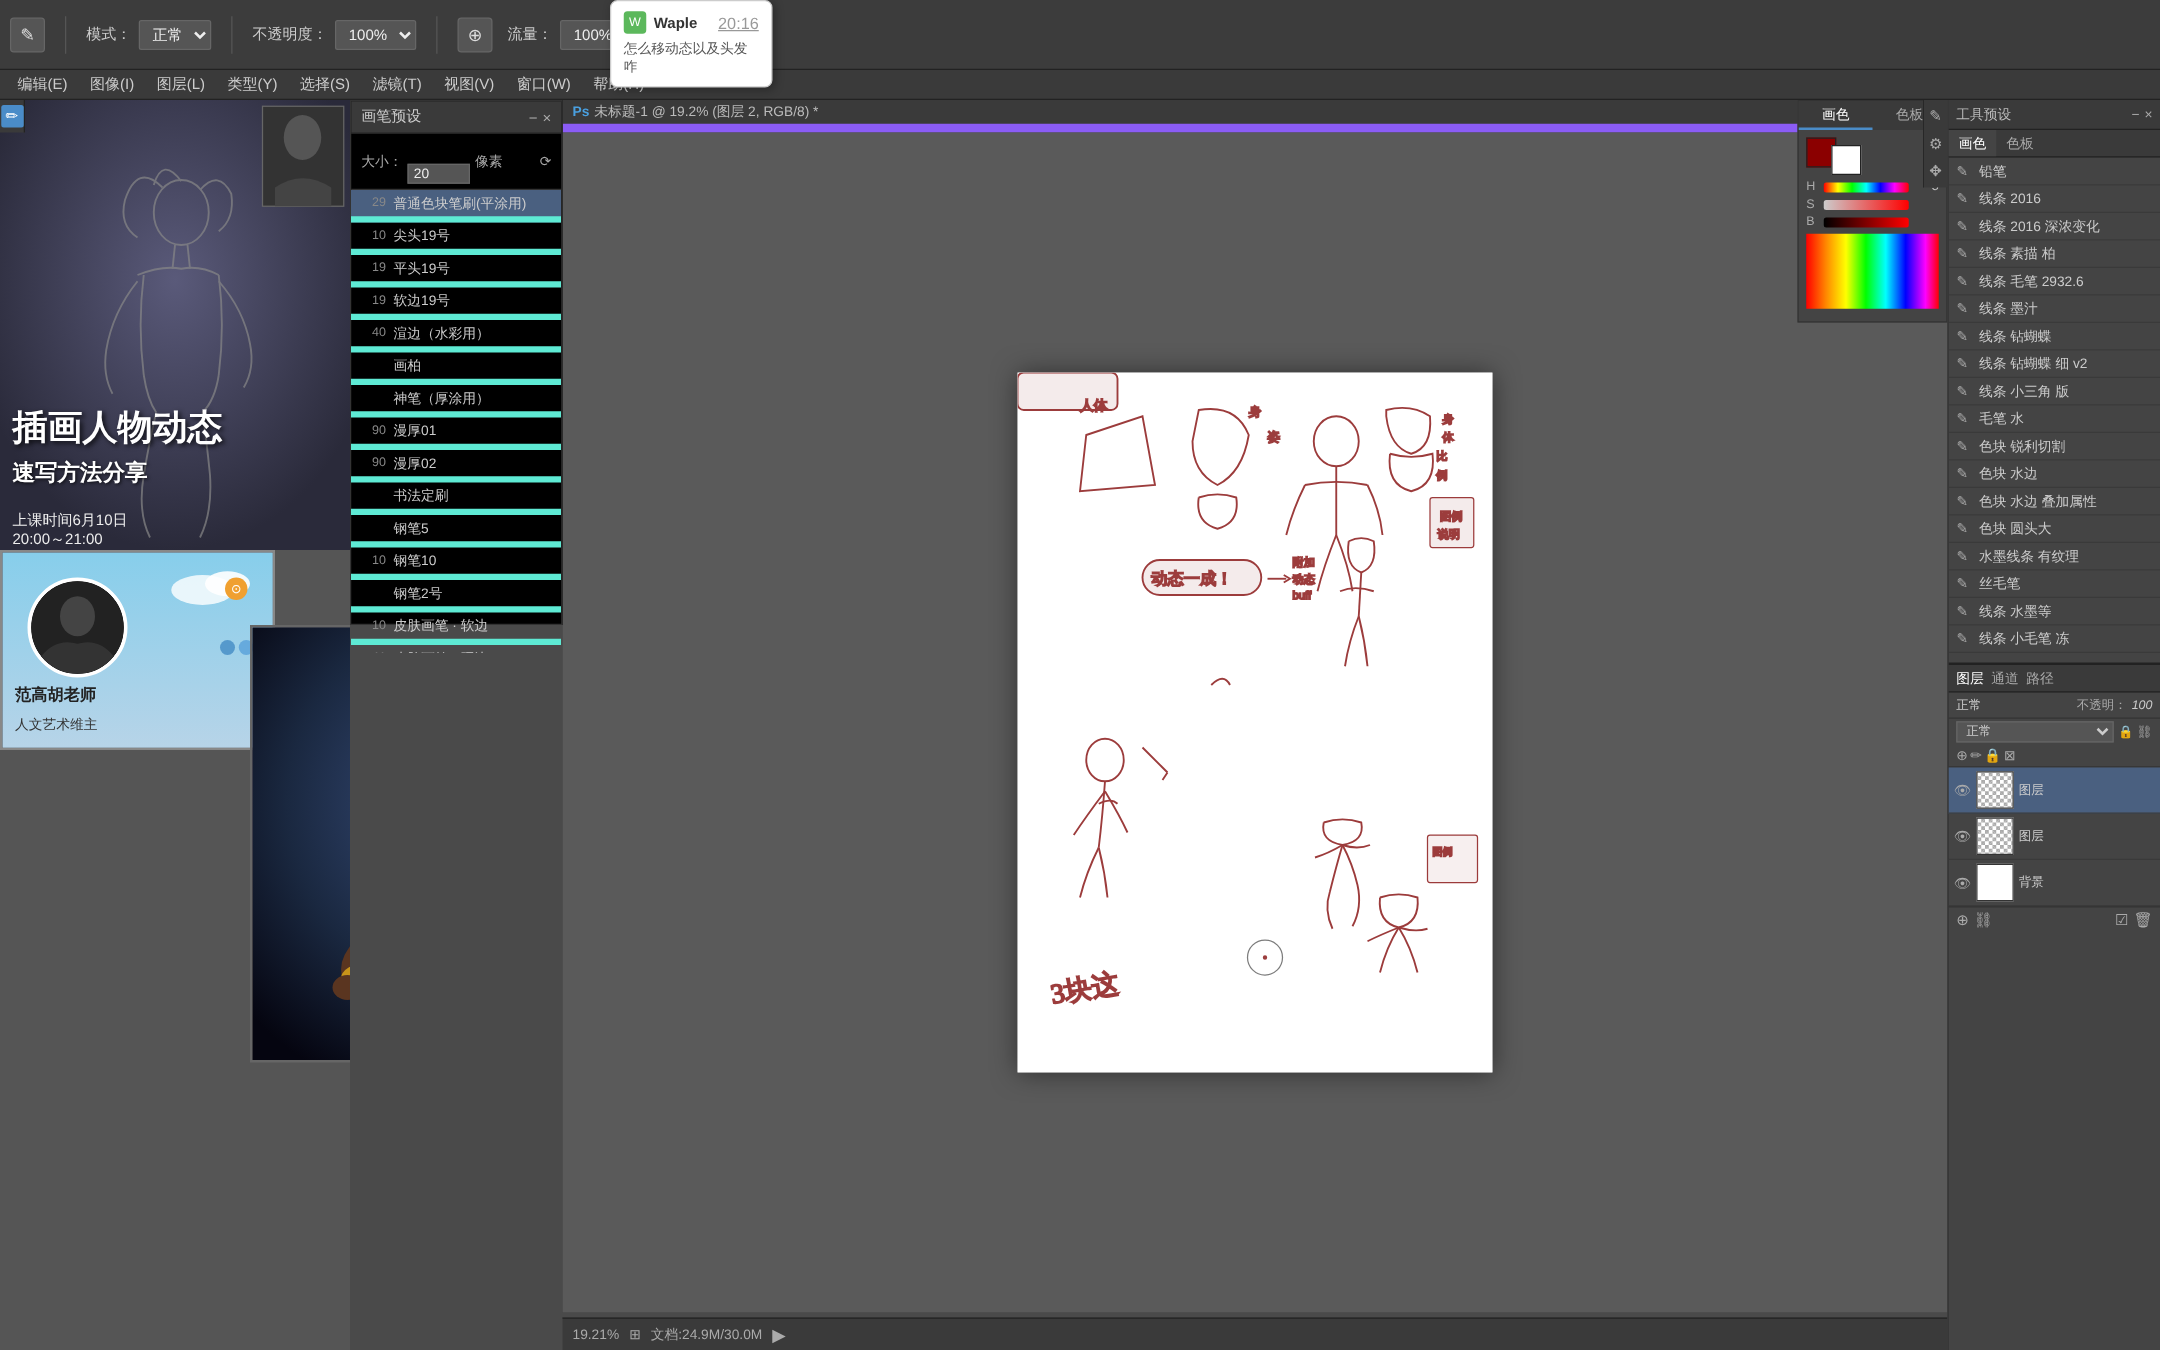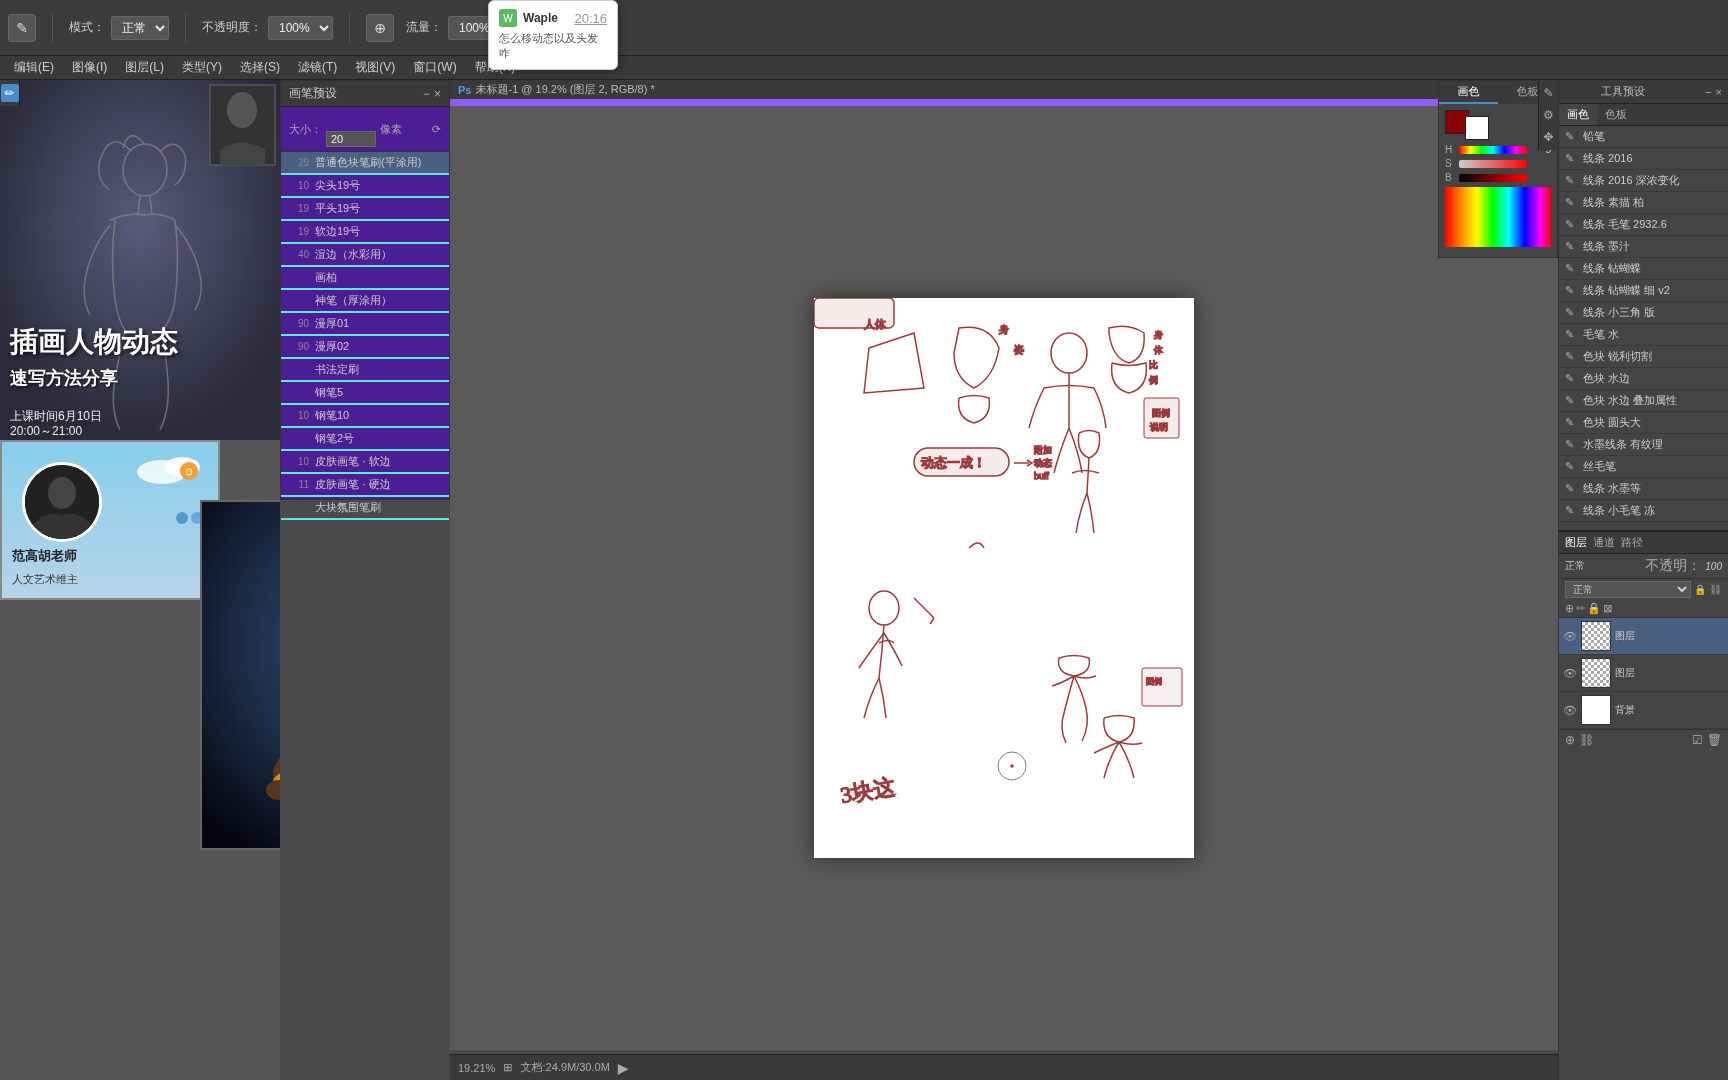--- a/index.html
+++ b/index.html
@@ -209,21 +209,21 @@
       background: radial-gradient(ellipse at center, #3a5080 0%, #1a2840 50%, #0a0a1a 100%);
       position: relative;
     }
 
     
     #brush-panel {
       position: absolute;
       top: 80px; left: 280px;
       width: 170px;
       height: 420px;
-      background: #4c1d95;
+      background: #000000;
       border: 1px solid #333;
       z-index: 90;
     }
     .brush-panel-header {
       background: #3a3a3a;
       padding: 4px 8px;
       display: flex; align-items: center; justify-content: space-between;
       border-bottom: 1px solid #222;
     }
     .brush-panel-title {
@@ -262,21 +262,21 @@
     }
     .brush-list {
       overflow-y: auto;
       max-height: 370px;
     }
     .brush-item {
       display: flex;
       align-items: center;
       padding: 3px 8px;
       cursor: pointer;
-      border-bottom: 2px solid #5eead4;
+      border-bottom: 5px solid #5eead4;
       gap: 6px;
     }
     .brush-item.selected { background: #4a6080; }
     .brush-num {
       color: #888;
       font-size: 10px;
       min-width: 20px;
       text-align: right;
     }
     .brush-name {
@@ -512,21 +512,21 @@
     .layers-tab.active { color: #fff; }
     .layers-controls {
       padding: 3px 6px;
       display: flex; align-items: center; gap: 4px;
       border-bottom: 1px solid #333;
     }
     .layers-mode {
       font-size: 10px; color: #ccc;
     }
     .layers-opacity-label {
-      font-size: 14px; color: #aaa;
+      font-size: 10px; color: #aaa;
       margin-left: auto;
     }
     .layers-opacity-val {
       font-size: 10px; color: #ccc; font-style: italic;
     }
     .layers-mode-row {
       padding: 2px 6px;
       display: flex; align-items: center; gap: 2px;
     }
     .layers-select {
@@ -1085,21 +1085,21 @@
       <span class="hsl-label">B</span>
       <div class="hsl-bar" style="background:linear-gradient(90deg,#000,#f00);"></div>
       <span class="hsl-val"></span>
     </div>
     <div class="color-spectrum"></div>
   </div>
 </div>
 
 <div id="right-panel">
   <div class="right-panel-header">
-    <div style="display:flex;justify-content:space-between;align-items:center;margin-left:36px;">
+    <div style="display:flex;justify-content:space-between;align-items:center;">
       <span>工具预设</span>
       <div style="display:flex;gap:4px;">
         <span style="color:#aaa;cursor:pointer;font-size:11px;">−</span>
         <span style="color:#aaa;cursor:pointer;font-size:11px;">×</span>
       </div>
     </div>
   </div>
   <div class="tool-panel-tabs">
     <span class="tpt active">画色</span>
     <span class="tpt">色板</span>

